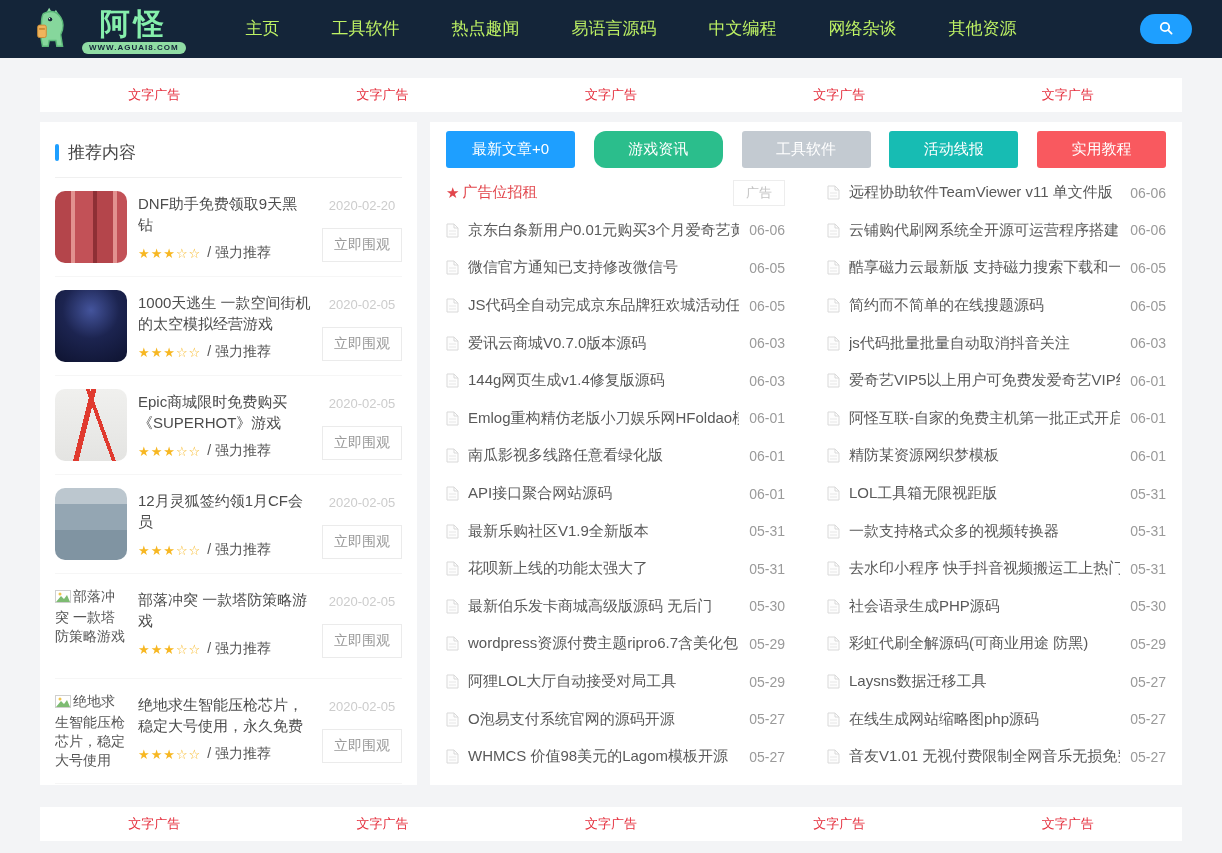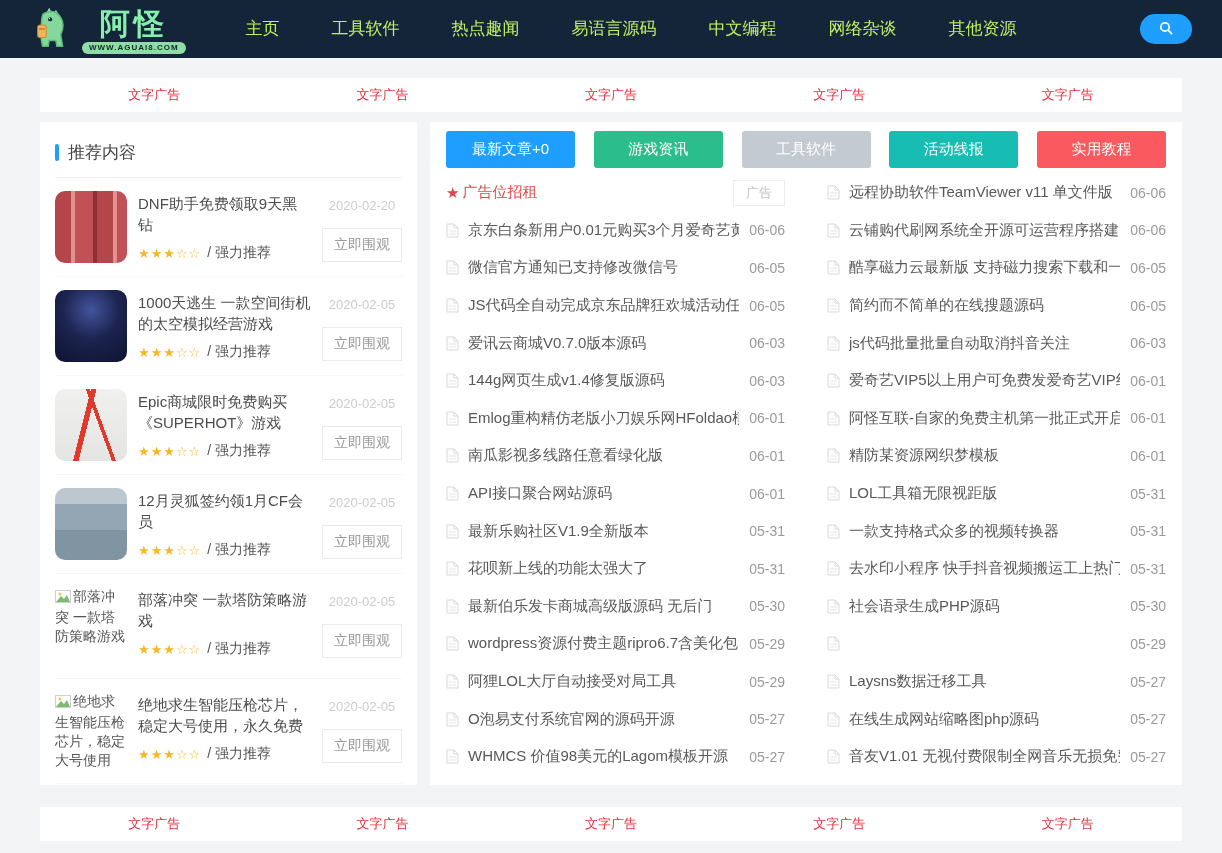--- a/index.html
+++ b/index.html
@@ -87,21 +87,21 @@
   }
 
   
   .main-card { flex: 1; background: #fff; height: 663px; padding: 9px 16px 10px; overflow: hidden; }
   .btn-row { display: flex; justify-content: space-between; padding: 0 0 6px; }
   .cat-btn {
     width: 129px; height: 37px; border: none; border-radius: 3px;
     color: #fff; font-size: 15px; cursor: pointer;
   }
   .c-blue { background: #1E9FFF; }
-  .c-green { background: #2BBE8C; }
+  .c-green { background: #2BBE8C; border-radius: 12px; }
   .c-gray { background: #C3CAD1; }
   .c-teal { background: #17BCB3; }
   .c-red { background: #F9595F; }
 
   .lists { display: flex; gap: 42px; }
   .list-col { flex: 1; min-width: 0; }
   .art-row { display: flex; align-items: center; height: 37.6px; font-size: 15px; cursor: pointer; justify-content: space-between; }
   .doc-icon { flex: none; margin-right: 9px; display: inline-flex; }
   .art-title { flex: 1; min-width: 0; color: #595959; white-space: nowrap; overflow: hidden; }
   .art-date { flex: none; color: #9a9a9a; font-size: 14px; margin-left: 10px; }
@@ -695,20 +695,21 @@
 
             <div class="art-row">
               <span class="doc-icon">
                 <svg width="13" height="15" viewBox="0 0 13 15">
                   <path d="M1 1h7l4 4v9H1z" fill="#fdfdfd" stroke="#d9d9d9"></path>
                   <path d="M8 1v4h4" fill="none" stroke="#d9d9d9"></path>
                   <line x1="3" y1="8" x2="10" y2="8" stroke="#e7e7e7"></line>
                   <line x1="3" y1="11" x2="10" y2="11" stroke="#e7e7e7"></line>
                 </svg>
               </span>
+              <span class="art-title">彩虹代刷全解源码(可商业用途 防黑)</span>
               <span class="art-date">05-29</span>
             </div>
 
             <div class="art-row">
               <span class="doc-icon">
                 <svg width="13" height="15" viewBox="0 0 13 15">
                   <path d="M1 1h7l4 4v9H1z" fill="#fdfdfd" stroke="#d9d9d9"></path>
                   <path d="M8 1v4h4" fill="none" stroke="#d9d9d9"></path>
                   <line x1="3" y1="8" x2="10" y2="8" stroke="#e7e7e7"></line>
                   <line x1="3" y1="11" x2="10" y2="11" stroke="#e7e7e7"></line>

